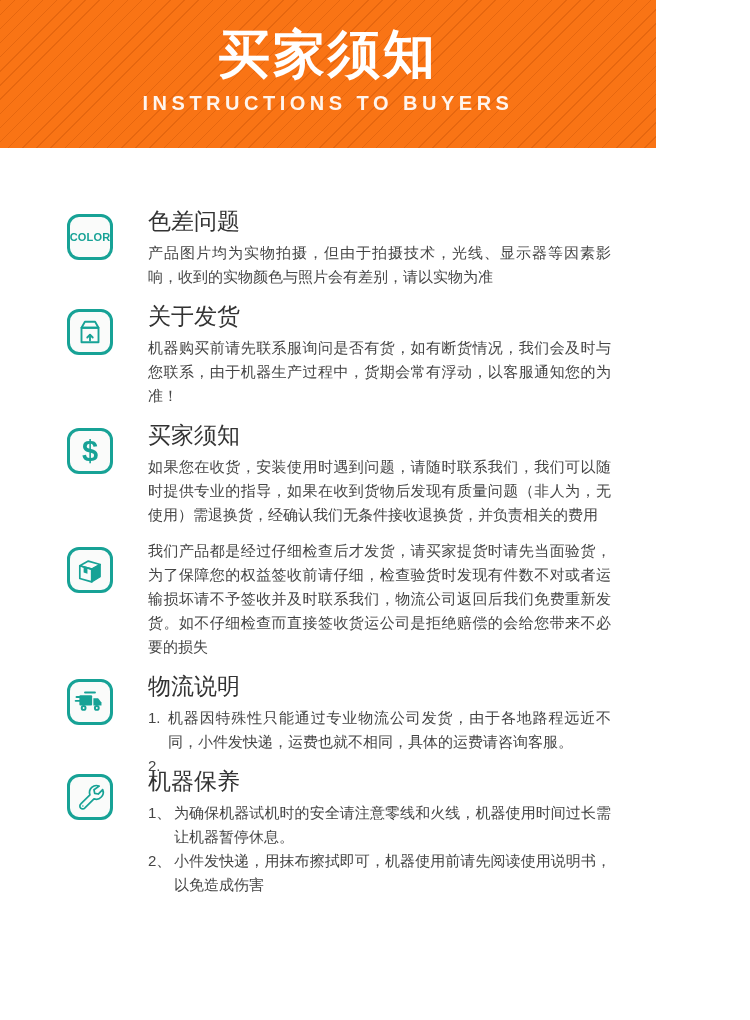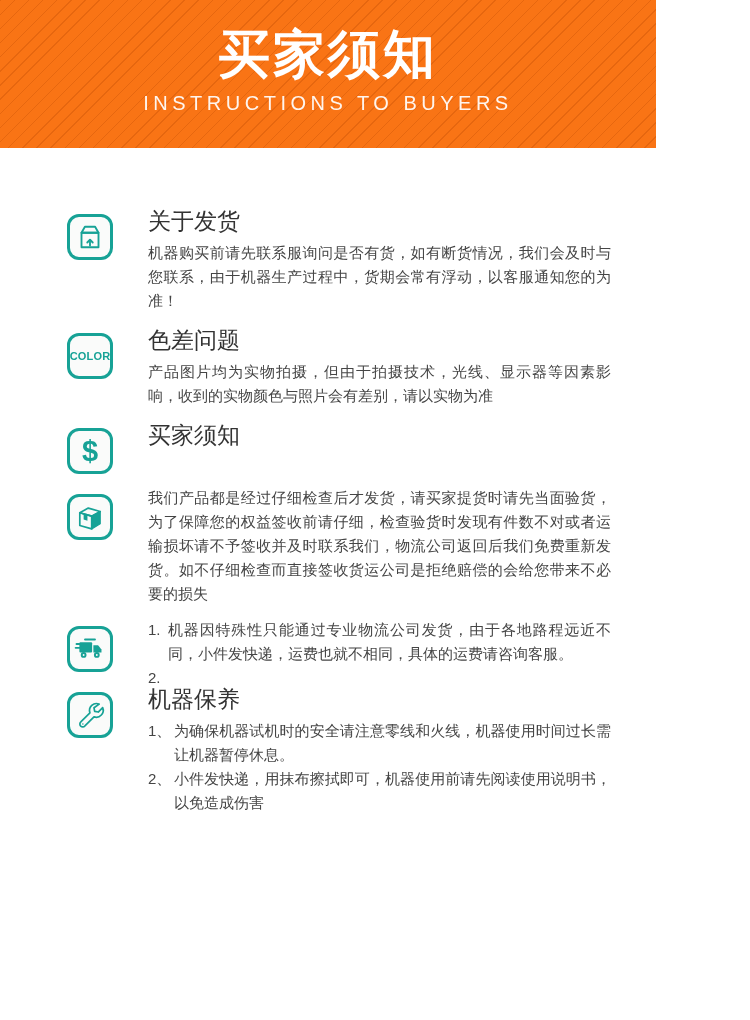--- a/index.html
+++ b/index.html
@@ -34,21 +34,21 @@
     font-weight: bold;
     color: #ffffff;
     letter-spacing: 3px;
   }
   .banner .subtitle {
     margin-top: 10px;
     font-size: 20px;
     line-height: 22px;
     color: rgba(255, 255, 255, 0.93);
     letter-spacing: 4.5px;
-    font-weight: normal;
+    font-weight: bold;
   }
 
   
   .sections { padding: 58px 45px 40px 67px; }
   .section {
     display: flex;
     align-items: flex-start;
     margin-bottom: 12px;
   }
   .icon-box {
@@ -109,49 +109,50 @@
 
   <header class="banner">
     <h1>买家须知</h1>
     <div class="subtitle">INSTRUCTIONS TO BUYERS</div>
   </header>
 
   <main class="sections">
 
     <section class="section">
       <div class="icon-box">
+        <span class="icon-label">COLOR</span>
+      </div>
+      <div class="txt">
+        <h2>色差问题</h2>
+        <p>产品图片均为实物拍摄，但由于拍摄技术，光线、显示器等因素影响，收到的实物颜色与照片会有差别，请以实物为准</p>
+      </div>
+    </section>
+
+    <section class="section">
+      <div class="icon-box">
         <svg width="34" height="34" viewBox="0 0 40 40" fill="none" stroke="currentColor" stroke-width="2.2" stroke-linecap="round" stroke-linejoin="round">
           <path d="M10 15 L14 8 H26 L30 15 Z"></path>
           <path d="M10 15 H30 V32 H10 Z"></path>
           <path d="M20 30 V23.5"></path>
           <path d="M16.8 26.5 L20 23.2 L23.2 26.5"></path>
         </svg>
       </div>
       <div class="txt">
         <h2>关于发货</h2>
         <p>机器购买前请先联系服询问是否有货，如有断货情况，我们会及时与您联系，由于机器生产过程中，货期会常有浮动，以客服通知您的为准！</p>
       </div>
     </section>
 
     <section class="section">
       <div class="icon-box">
-        <span class="icon-label">COLOR</span>
-      </div>
-      <div class="txt">
-        <h2>色差问题</h2>
-        <p>产品图片均为实物拍摄，但由于拍摄技术，光线、显示器等因素影响，收到的实物颜色与照片会有差别，请以实物为准</p>
-      </div>
-    </section>
-
-    <section class="section">
-      <div class="icon-box">
         <span class="icon-dollar">$</span>
       </div>
       <div class="txt">
         <h2>买家须知</h2>
+        <p>如果您在收货，安装使用时遇到问题，请随时联系我们，我们可以随时提供专业的指导，如果在收到货物后发现有质量问题（非人为，无使用）需退换货，经确认我们无条件接收退换货，并负责相关的费用</p>
       </div>
     </section>
 
     <section class="section">
       <div class="icon-box">
         <svg width="34" height="34" viewBox="0 0 40 40" stroke-linejoin="round">
           <polygon points="8,15 18,9.5 32,13.5 22,19" fill="none" stroke="currentColor" stroke-width="2"></polygon>
           <polygon points="22,19 32,13.5 32,28 22,34" fill="currentColor" stroke="currentColor" stroke-width="1.5"></polygon>
           <polygon points="8,15 22,19 22,34 8,30" fill="none" stroke="currentColor" stroke-width="2"></polygon>
           <polygon points="12.5,16.2 17,17.5 17,24.5 12.5,23" fill="currentColor"></polygon>
@@ -170,20 +171,21 @@
           <rect x="2" y="17.5" width="7" height="2.2" rx="1.1" fill="currentColor"></rect>
           <rect x="7.5" y="12" width="15" height="12" rx="1.2" fill="currentColor"></rect>
           <path d="M24 15.5 H29.5 L33.5 20.5 V24 H24 Z" fill="currentColor"></path>
           <circle cx="12.5" cy="27" r="3.4" fill="currentColor"></circle>
           <circle cx="12.5" cy="27" r="1.1" fill="#fafbfa"></circle>
           <circle cx="28" cy="27" r="3.4" fill="currentColor"></circle>
           <circle cx="28" cy="27" r="1.1" fill="#fafbfa"></circle>
         </svg>
       </div>
       <div class="txt">
+        <h2>物流说明</h2>
         <div class="li">
           <span class="marker">1.</span>
           <span>机器因特殊性只能通过专业物流公司发货，由于各地路程远近不同，小件发快递，运费也就不相同，具体的运费请咨询客服。</span>
         </div>
         <div class="li">
           <span class="marker">2.</span>
         </div>
       </div>
     </section>
 

